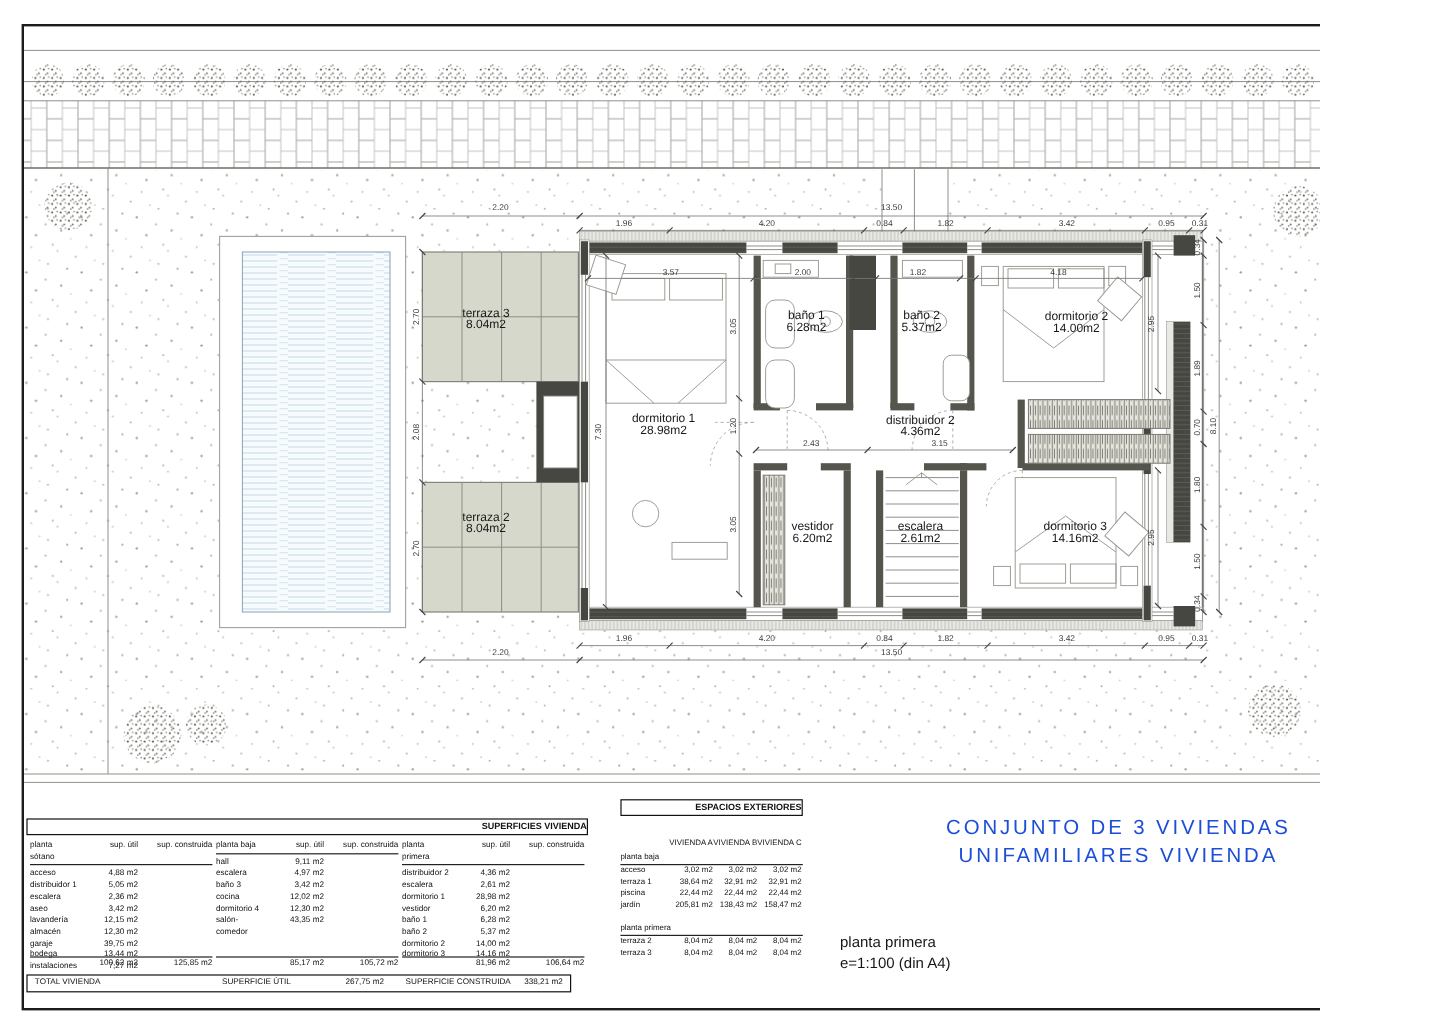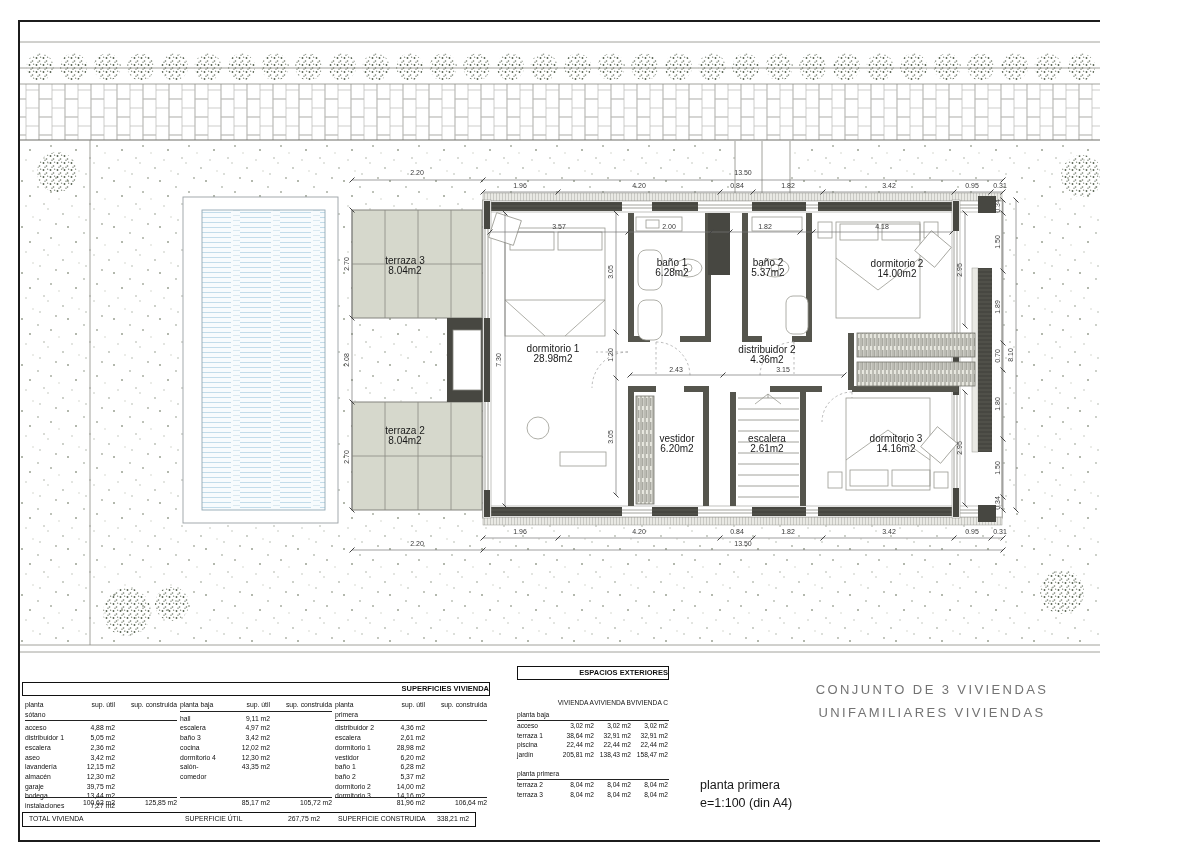--- a/index.html
+++ b/index.html
@@ -30,21 +30,21 @@
   #totalbar{position:absolute;left:22px;top:812px;width:452px;height:13px;border:1.5px solid #111;
             font-size:6.8px;line-height:12px;}
   #totalbar span{position:absolute;top:0;}
   #ext{position:absolute;left:517px;top:698px;width:152px;font-size:6.6px;}
   #ext .xhead{display:flex;line-height:10px;}
   #ext .xsec{border-bottom:1px solid #222;line-height:10px;margin-top:2px;}
   #ext .xrow{display:flex;line-height:9.6px;}
   .x-l{width:40px;text-align:left;}
   .x-v{width:37px;text-align:right;}
   #title{position:absolute;left:760px;top:678px;width:344px;text-align:center;
-         font-size:13px;letter-spacing:2.4px;color:#737373;line-height:23px;white-space:nowrap;}
+         font-size:17px;letter-spacing:2.4px;color:#1d4ed8;line-height:23px;white-space:nowrap;}
   #caption{position:absolute;left:700px;top:776px;font-size:12.5px;line-height:18px;color:#161616;}
 </style>
 </head>
 <body>
 
 <div id="page">
   <div id="frame"></div>
 
   <svg id="plansvg" width="1200" height="848" viewBox="0 0 1200 848" style="position:absolute;left:0;top:0;">
     <defs>
@@ -595,20 +595,20 @@
       <div class="xrow">
         <span class="x-l">terraza 3</span>
         <span class="x-v">8,04 m2</span>
         <span class="x-v">8,04 m2</span>
         <span class="x-v">8,04 m2</span>
       </div>
     </div>
 
   <div id="title">
     <div>CONJUNTO DE 3 VIVIENDAS</div>
-    <div>UNIFAMILIARES VIVIENDAS</div>
+    <div>UNIFAMILIARES VIVIENDA</div>
   </div>
 
   <div id="caption">
     <div>planta primera</div>
     <div>e=1:100 (din A4)</div>
   </div>
 </div>
 
 </body></html>

